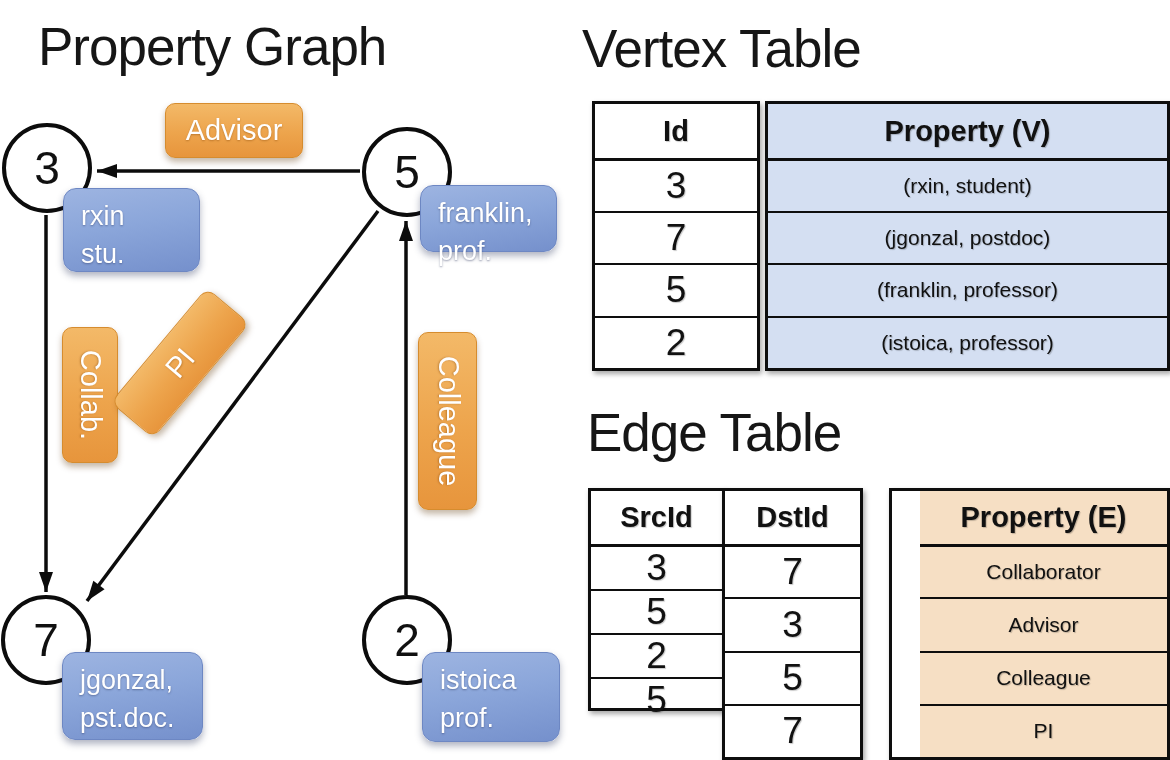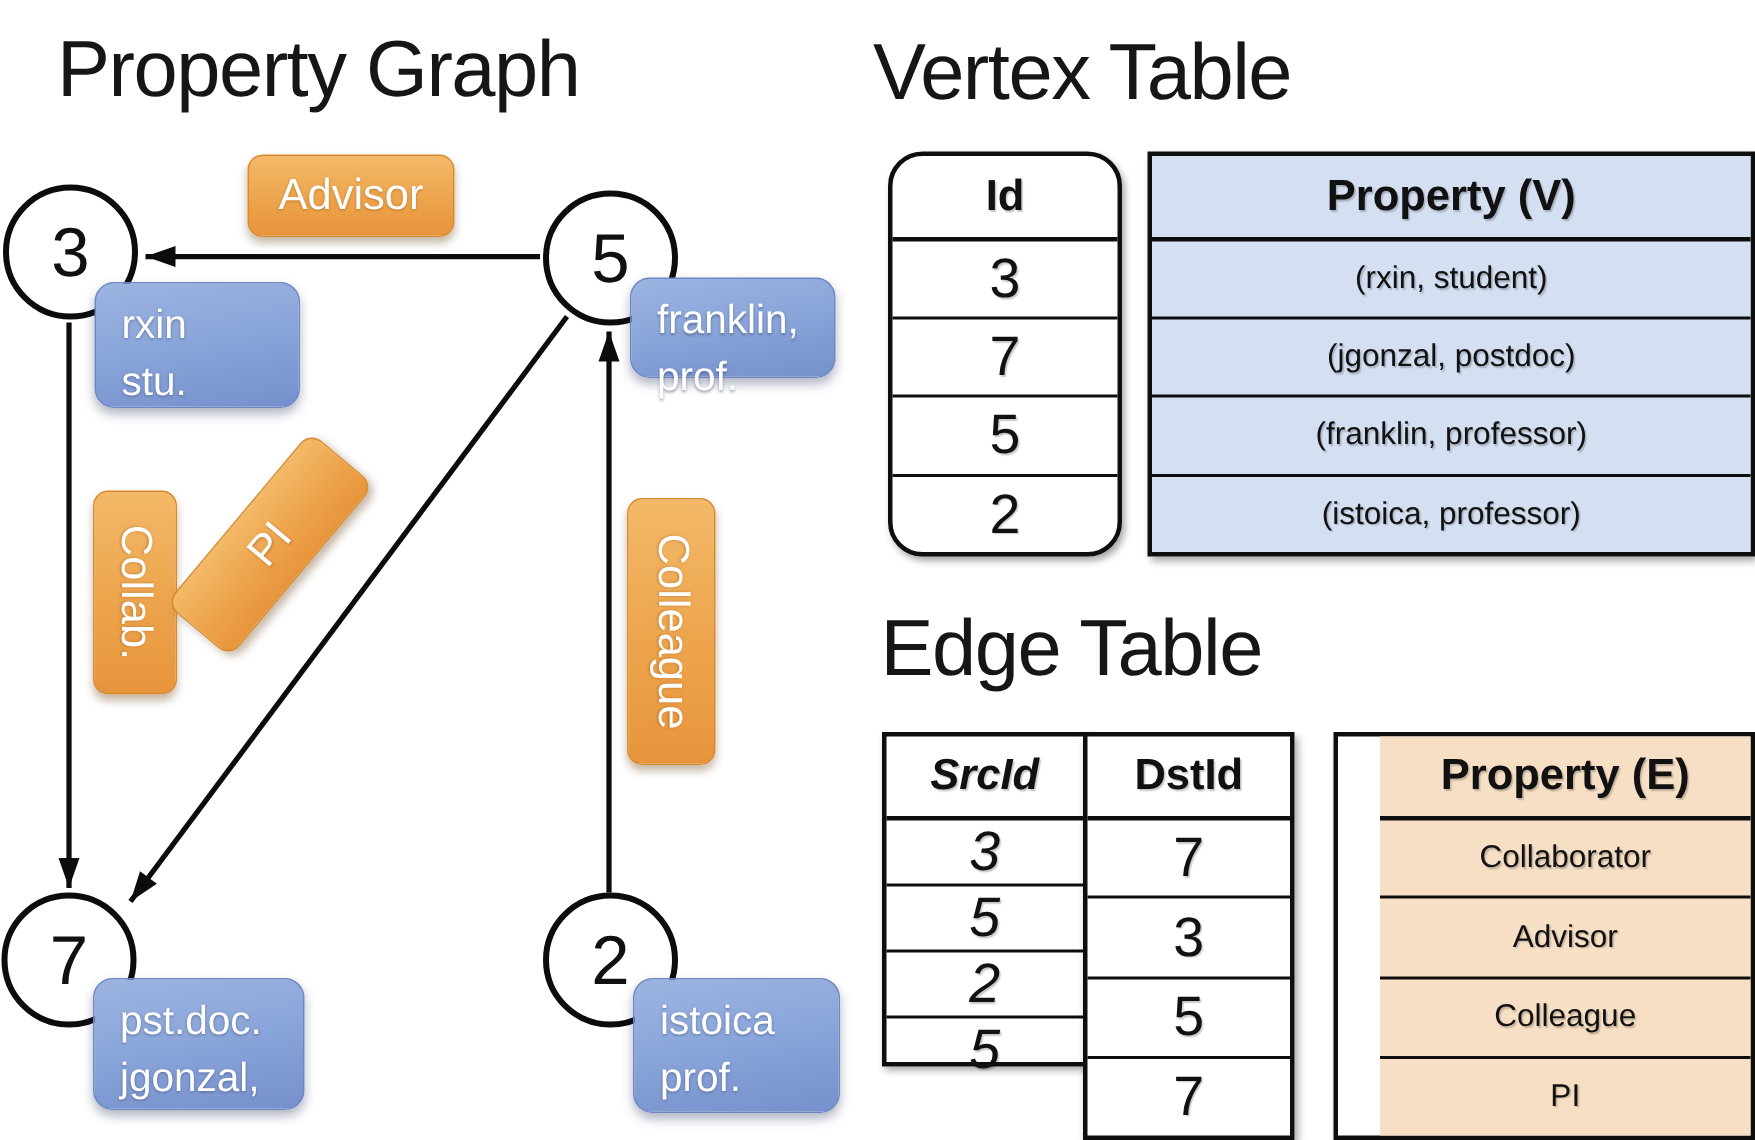--- a/index.html
+++ b/index.html
@@ -101,22 +101,22 @@
 
   <div class="vprop" style="left:63px;top:188px;width:137px;height:84px;">
     <div>rxin</div>
     <div>stu.</div>
   </div>
   <div class="vprop" style="left:420px;top:185px;width:137px;height:67px;">
     <div>franklin,</div>
     <div>prof.</div>
   </div>
   <div class="vprop" style="left:62px;top:652px;width:141px;height:88px;">
+    <div>jgonzal,</div>
     <div>pst.doc.</div>
-    <div>jgonzal,</div>
   </div>
   <div class="vprop" style="left:422px;top:652px;width:138px;height:90px;">
     <div>istoica</div>
     <div>prof.</div>
   </div>
 
   <div class="elabel" style="left:165px;top:103px;width:138px;height:55px;">
     <span>Advisor</span>
   </div>
   <div class="elabel" style="left:62px;top:327px;width:56px;height:136px;">
@@ -124,39 +124,39 @@
   </div>
   <div class="elabel" style="left:105px;top:335px;width:150px;height:56px;transform:rotate(-50deg);">
     <span>PI</span>
   </div>
   <div class="elabel" style="left:418px;top:332px;width:59px;height:178px;">
     <span class="vtext">Colleague</span>
   </div>
 
   <div class="title" style="left:582px;top:18px;width:570px;">Vertex Table</div>
 
-  <div class="tblock" style="left:592px;top:101px;width:156px;height:270px;grid-template-rows:54px repeat(4,1fr);border-radius:23px;">
+  <div class="tblock" style="left:592px;top:101px;width:168px;height:270px;grid-template-rows:54px repeat(4,1fr);">
     <div class="tcell first hdr">Id</div>
     <div class="tcell hsep num">3</div>
     <div class="tcell num">7</div>
     <div class="tcell num">5</div>
     <div class="tcell num">2</div>
   </div>
 
   <div class="tblock" style="left:765px;top:101px;width:405px;height:270px;grid-template-rows:54px repeat(4,1fr);">
     <div class="tcell first hdr bluecol">Property (V)</div>
     <div class="tcell hsep bluecol">(rxin, student)</div>
     <div class="tcell bluecol">(jgonzal, postdoc)</div>
     <div class="tcell bluecol">(franklin, professor)</div>
     <div class="tcell bluecol">(istoica, professor)</div>
   </div>
 
   <div class="title" style="left:587px;top:402px;width:570px;">Edge Table</div>
 
-  <div class="tblock" style="left:588px;top:488px;width:137px;height:223px;grid-template-rows:53px repeat(4,1fr);font-style:italic;">
+  <div class="tblock" style="left:588px;top:488px;width:137px;height:223px;grid-template-rows:53px repeat(4,1fr);">
     <div class="tcell first hdr">SrcId</div>
     <div class="tcell hsep num">3</div>
     <div class="tcell num">5</div>
     <div class="tcell num">2</div>
     <div class="tcell num">5</div>
   </div>
 
   <div class="tblock" style="left:722px;top:488px;width:141px;height:272px;grid-template-rows:53px repeat(4,1fr);">
     <div class="tcell first hdr">DstId</div>
     <div class="tcell hsep num">7</div>

